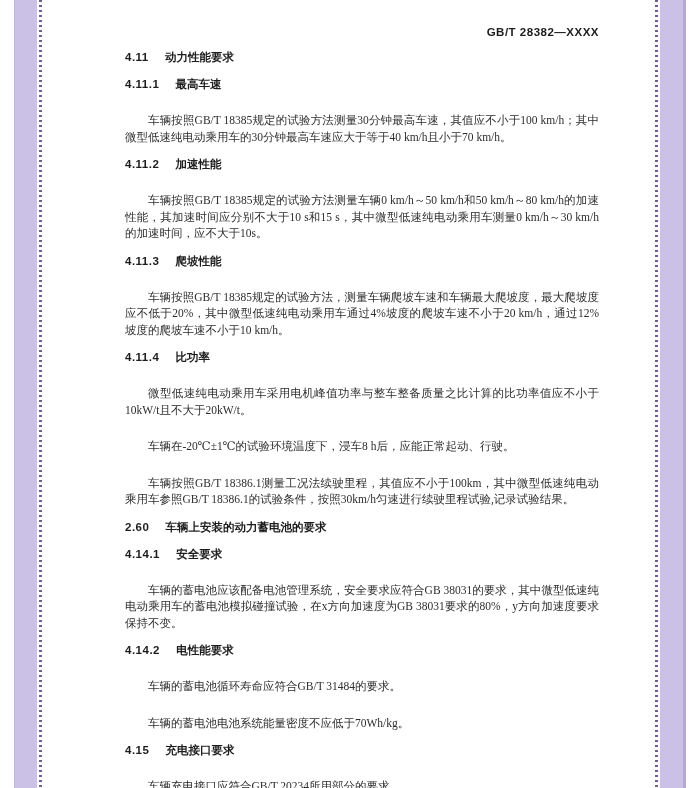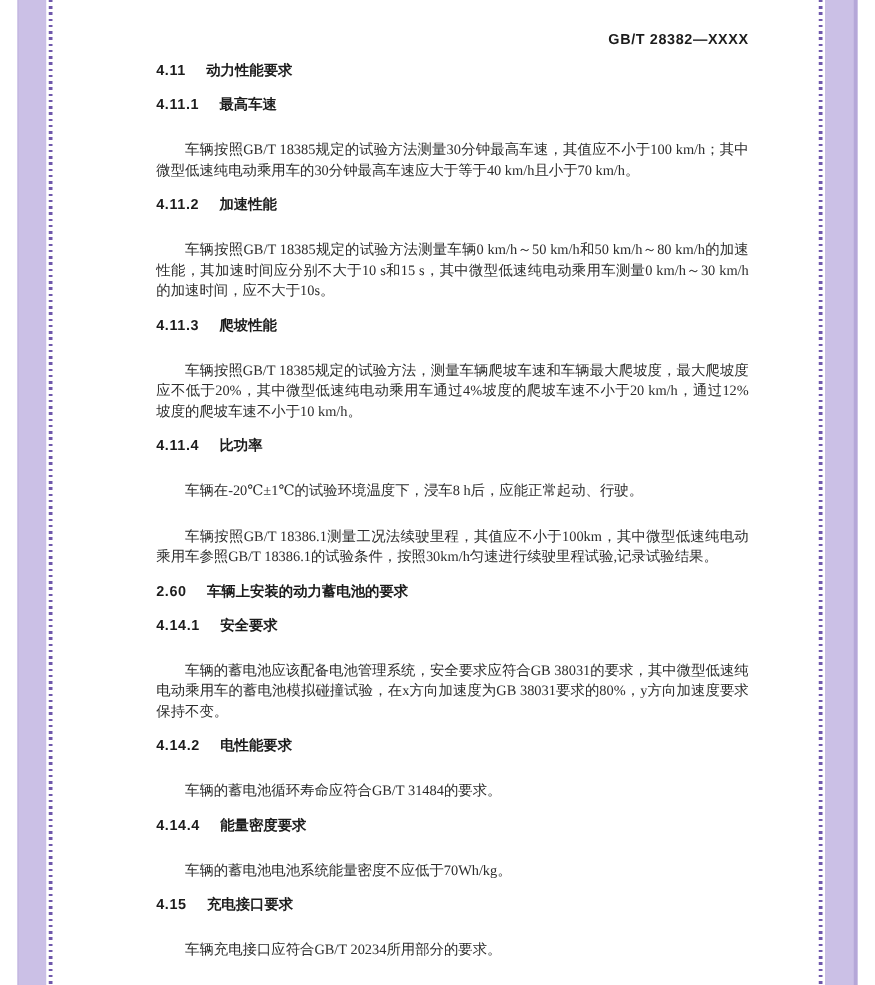--- a/index.html
+++ b/index.html
@@ -96,40 +96,37 @@
       <p class="para">车辆按照GB/T 18385规定的试验方法测量车辆0 km/h～50 km/h和50 km/h～80 km/h的加速性能，其加速时间应分别不大于10 s和15 s，其中微型低速纯电动乘用车测量0 km/h～30 km/h 的加速时间，应不大于10s。</p>
       <div class="heading lvl3">
     <span class="num">4.11.3</span>
     <span class="title">爬坡性能</span>
   </div>
       <p class="para">车辆按照GB/T 18385规定的试验方法，测量车辆爬坡车速和车辆最大爬坡度，最大爬坡度应不低于20%，其中微型低速纯电动乘用车通过4%坡度的爬坡车速不小于20 km/h，通过12%坡度的爬坡车速不小于10 km/h。</p>
       <div class="heading lvl3">
     <span class="num">4.11.4</span>
     <span class="title">比功率</span>
   </div>
+      <p class="para">微型低速纯电动乘用车采用电机峰值功率与整车整备质量之比计算的比功率值应不小于10kW/t且不大于20kW/t。</p>
       <p class="para">车辆在-20℃±1℃的试验环境温度下，浸车8 h后，应能正常起动、行驶。</p>
       <p class="para">车辆按照GB/T 18386.1测量工况法续驶里程，其值应不小于100km，其中微型低速纯电动乘用车参照GB/T 18386.1的试验条件，按照30km/h匀速进行续驶里程试验,记录试验结果。</p>
       <div class="heading lvl2">
     <span class="num">2.60</span>
     <span class="title">车辆上安装的动力蓄电池的要求</span>
   </div>
       <div class="heading lvl3">
     <span class="num">4.14.1</span>
     <span class="title">安全要求</span>
   </div>
       <p class="para">车辆的蓄电池应该配备电池管理系统，安全要求应符合GB 38031的要求，其中微型低速纯电动乘用车的蓄电池模拟碰撞试验，在x方向加速度为GB 38031要求的80%，y方向加速度要求保持不变。</p>
       <div class="heading lvl3">
     <span class="num">4.14.2</span>
     <span class="title">电性能要求</span>
   </div>
       <p class="para">车辆的蓄电池循环寿命应符合GB/T 31484的要求。</p>
-      <div class="heading lvl3">
-    <span class="num">4.14.4</span>
-    <span class="title">能量密度要求</span>
-  </div>
       <p class="para">车辆的蓄电池电池系统能量密度不应低于70Wh/kg。</p>
       <div class="heading lvl2">
     <span class="num">4.15</span>
     <span class="title">充电接口要求</span>
   </div>
       <p class="para">车辆充电接口应符合GB/T 20234所用部分的要求。</p>
     </div>
 
 </div>
 

